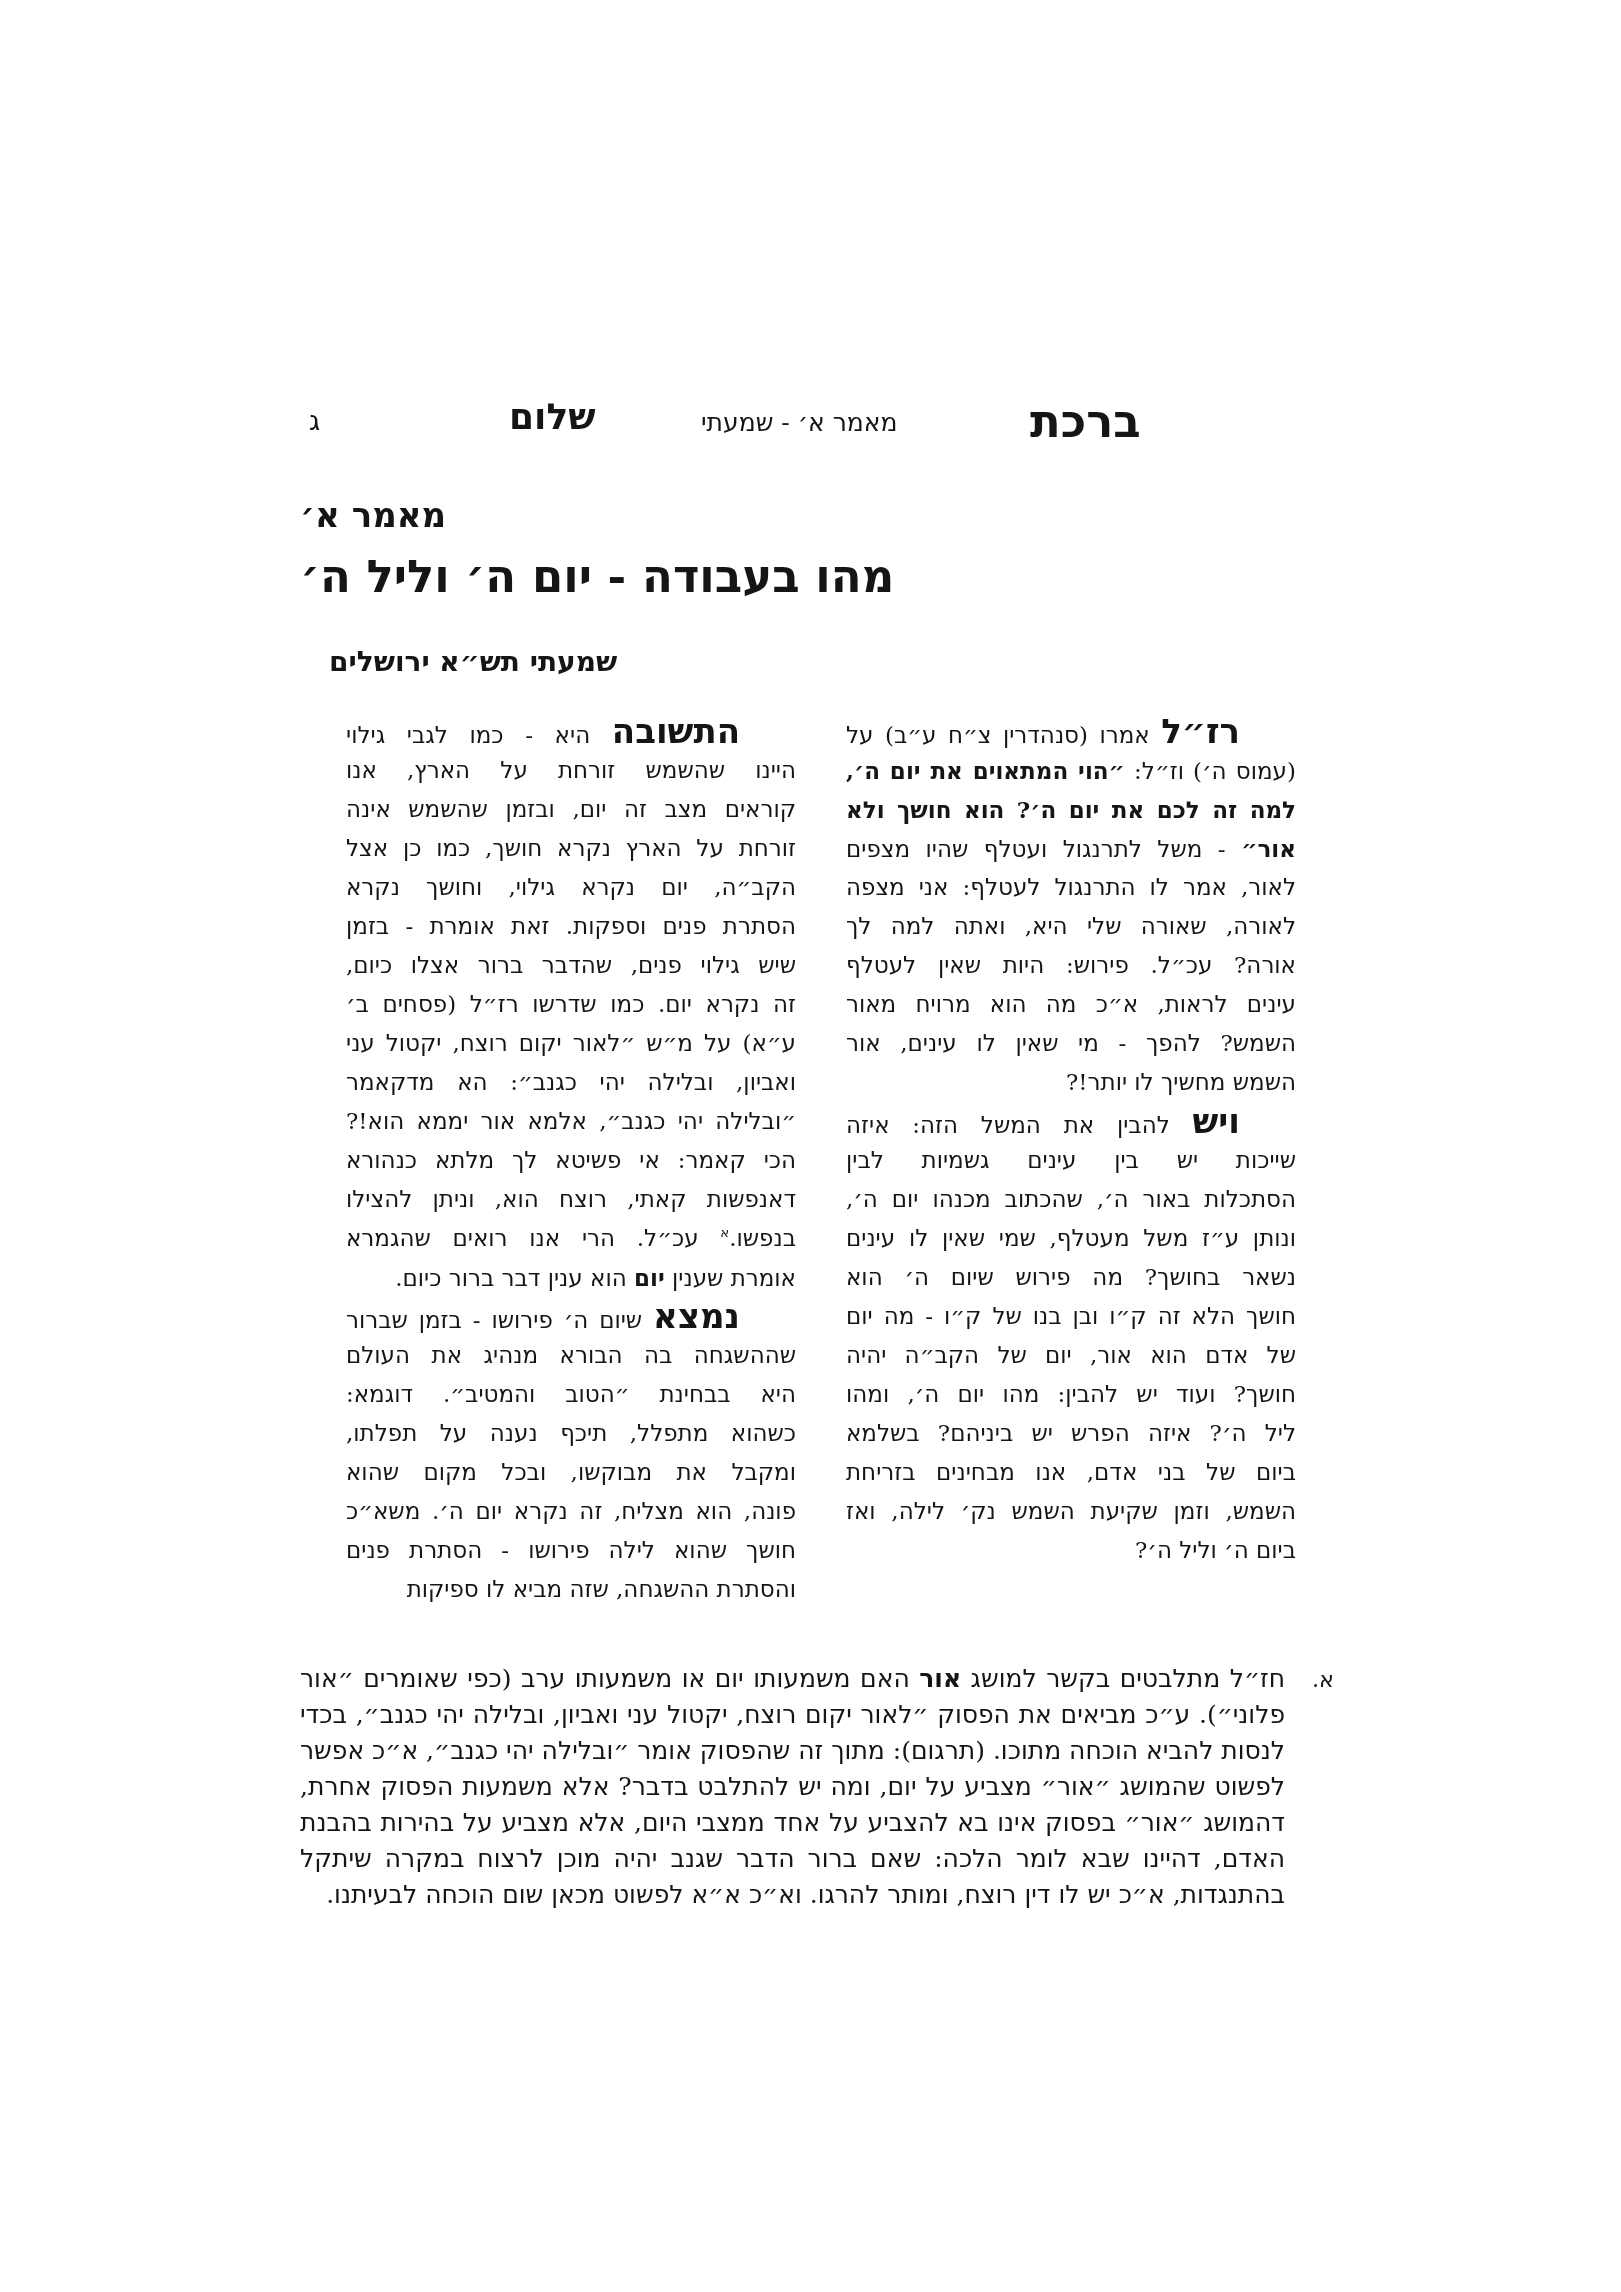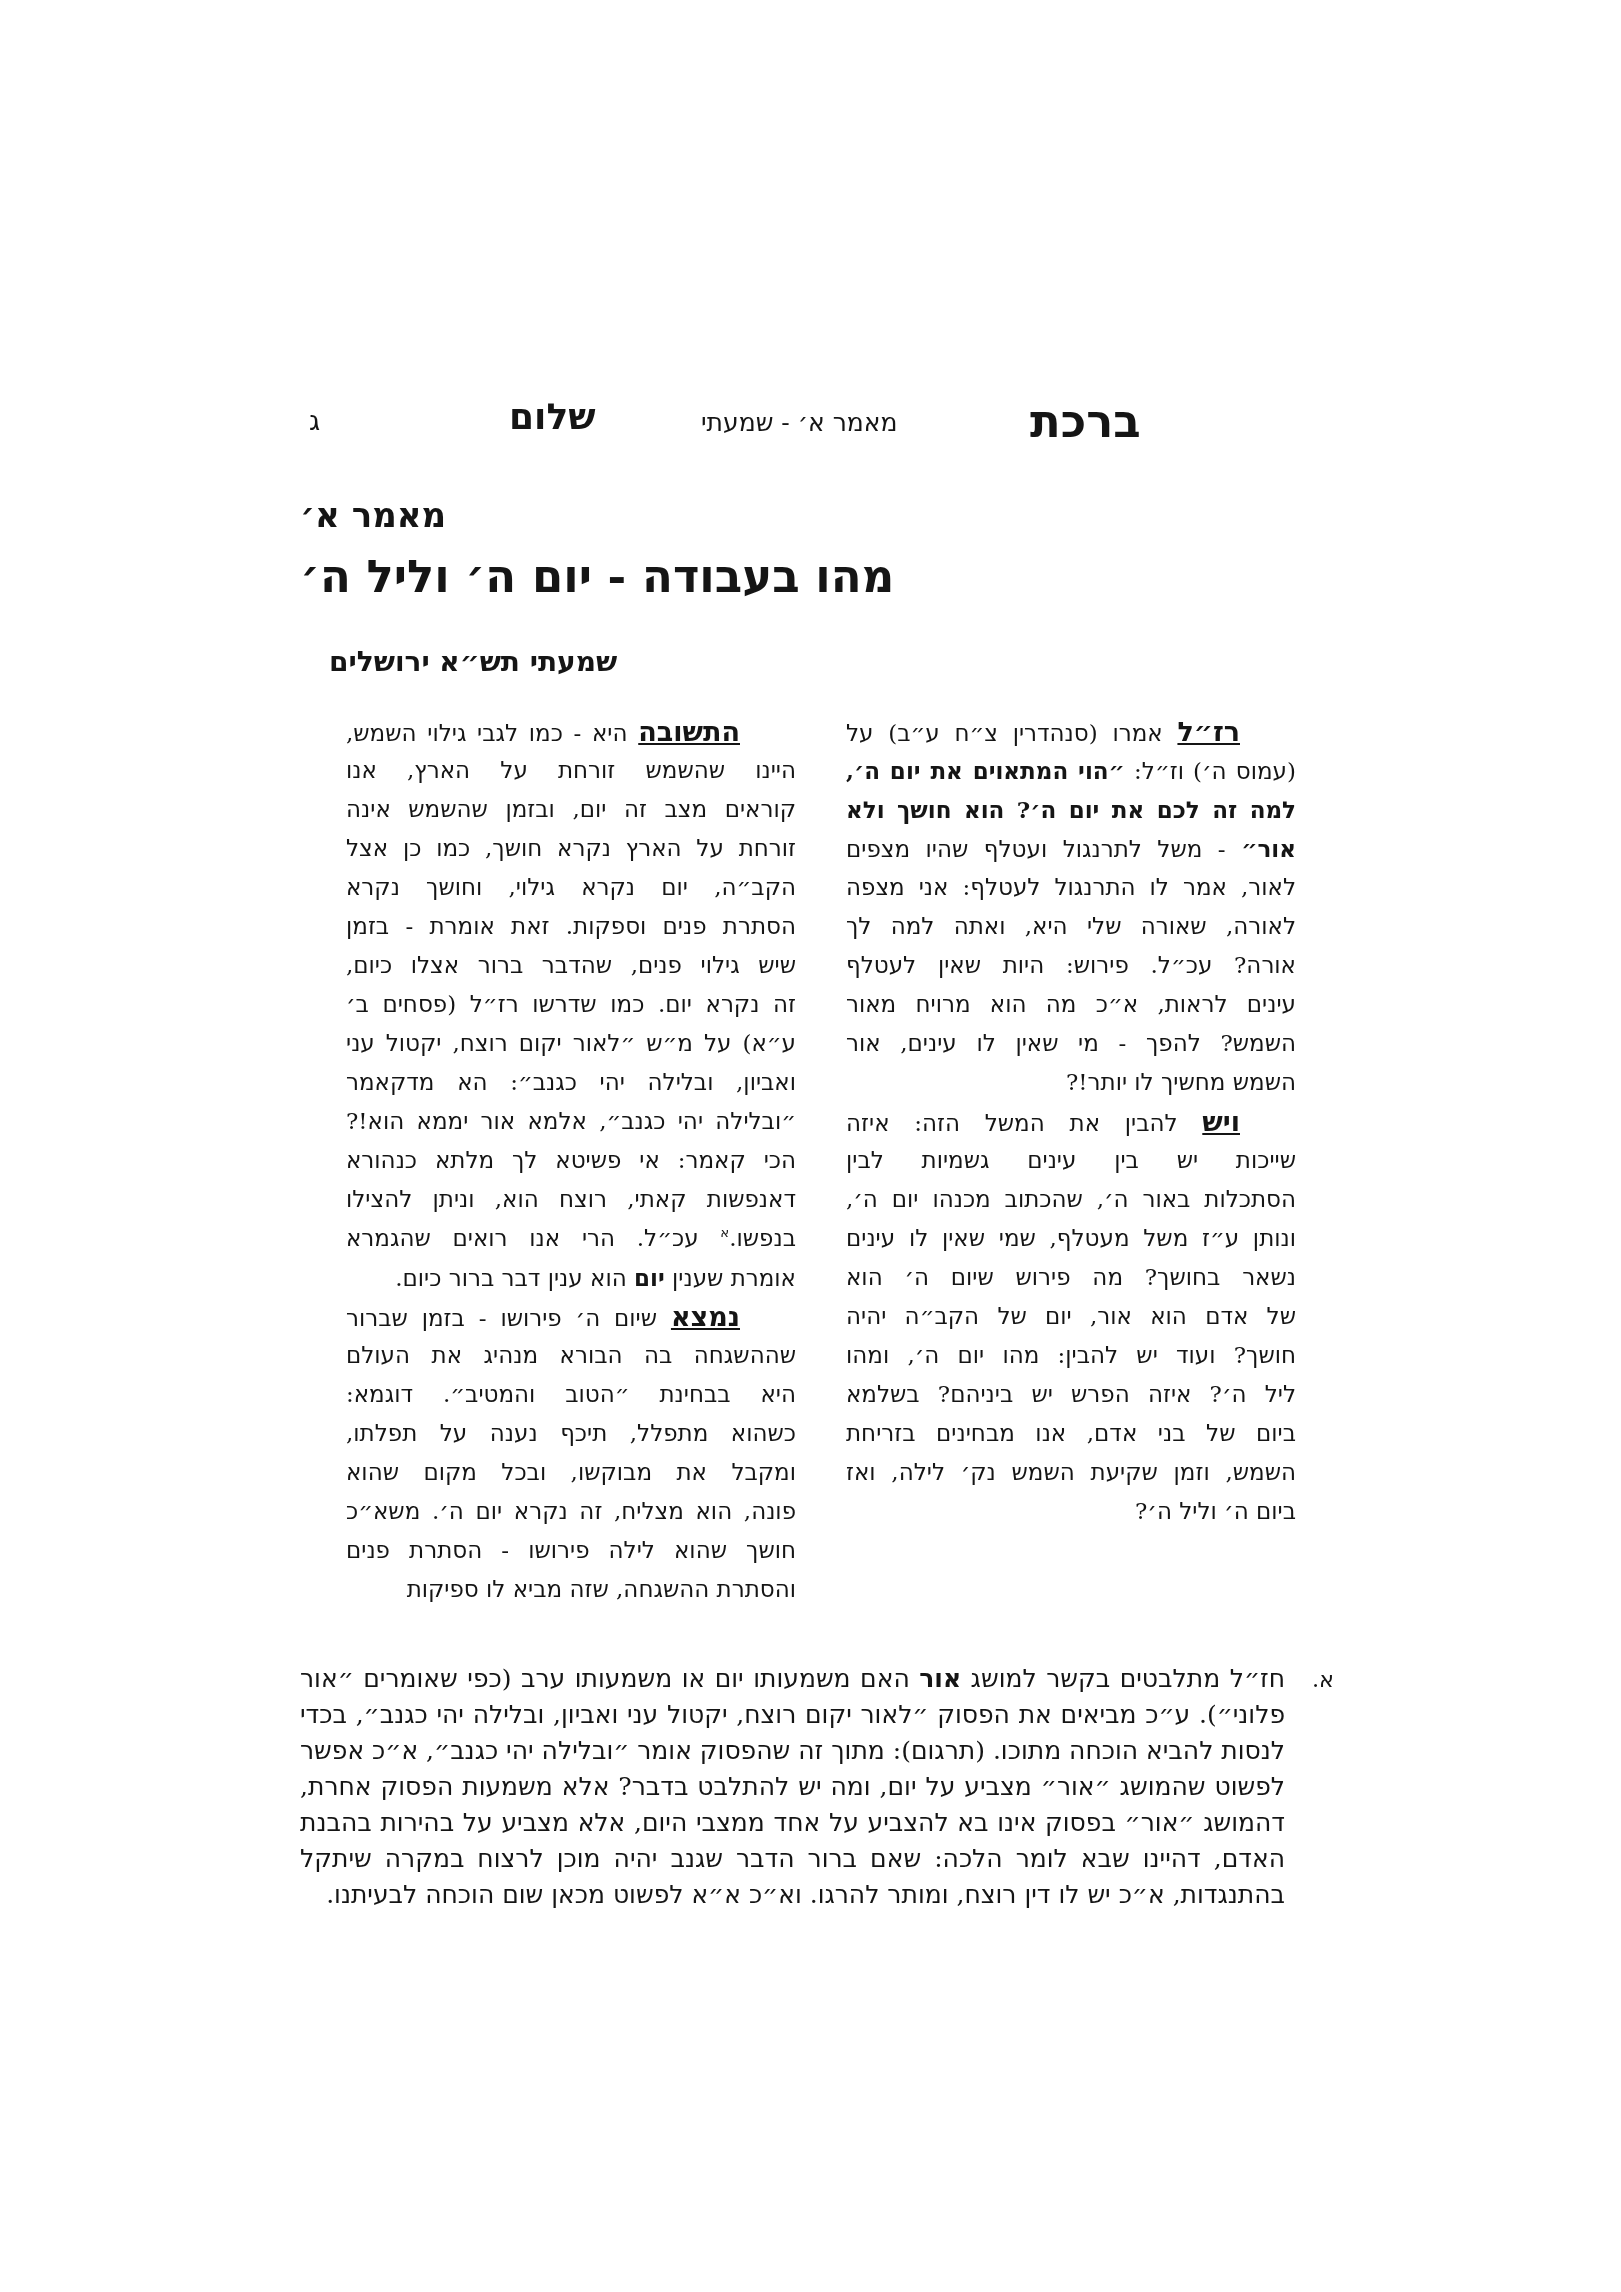--- a/index.html
+++ b/index.html
@@ -27,21 +27,21 @@
   .columns{position:absolute;left:345px;top:712px;width:951px;display:flex;gap:50px;}
   .col{width:450px;}
   .line{
     height:39px;line-height:39px;font-size:23px;
     text-align:justify;text-align-last:justify;
     box-sizing:border-box;overflow:hidden;
   }
   .line.indent{padding-right:56px;}
   .line.ln-last{text-align-last:right;}
   .b{font-weight:bold;}
-  .lead{font-size:27px;text-decoration:underline;}
+  .lead{font-size:34px;}
   sup{font-size:0.58em;vertical-align:super;line-height:0;}
   
   .footnote{position:absolute;left:300px;top:1661px;width:1034px;}
   .fn-marker{position:absolute;right:0;top:0;font-size:22.4px;line-height:36px;}
   .fn-line{
     height:36px;line-height:36px;font-size:25px;
     padding-right:49px;box-sizing:border-box;
     text-align:justify;text-align-last:justify;overflow:hidden;
   }
   .fn-line.ln-last{text-align-last:right;}
@@ -74,20 +74,21 @@
         <div class="line"><span>לאורה, שאורה שלי היא, ואתה למה לך</span></div>
         <div class="line"><span>אורה? עכ״ל. פירוש: היות שאין לעטלף</span></div>
         <div class="line"><span>עינים לראות, א״כ מה הוא מרויח מאור</span></div>
         <div class="line"><span>השמש? להפך - מי שאין לו עינים, אור</span></div>
         <div class="line ln-last"><span>השמש מחשיך לו יותר!?</span></div>
         <div class="line indent"><span class="b lead">ויש</span><span> להבין את המשל הזה: איזה</span></div>
         <div class="line"><span>שייכות יש בין עינים גשמיות לבין</span></div>
         <div class="line"><span>הסתכלות באור ה׳, שהכתוב מכנהו יום ה׳,</span></div>
         <div class="line"><span>ונותן ע״ז משל מעטלף, שמי שאין לו עינים</span></div>
         <div class="line"><span>נשאר בחושך? מה פירוש שיום ה׳ הוא</span></div>
+        <div class="line"><span>חושך הלא זה ק״ו ובן בנו של ק״ו - מה יום</span></div>
         <div class="line"><span>של אדם הוא אור, יום של הקב״ה יהיה</span></div>
         <div class="line"><span>חושך? ועוד יש להבין: מהו יום ה׳, ומהו</span></div>
         <div class="line"><span>ליל ה׳? איזה הפרש יש ביניהם? בשלמא</span></div>
         <div class="line"><span>ביום של בני אדם, אנו מבחינים בזריחת</span></div>
         <div class="line"><span>השמש, וזמן שקיעת השמש נק׳ לילה, ואז</span></div>
         <div class="line ln-last"><span>ביום ה׳ וליל ה׳?</span></div>
       </div>
     <div class="col" id="col-left">
         <div class="line indent"><span class="b lead">התשובה</span><span> היא - כמו לגבי גילוי השמש,</span></div>
         <div class="line"><span>היינו שהשמש זורחת על הארץ, אנו</span></div>

